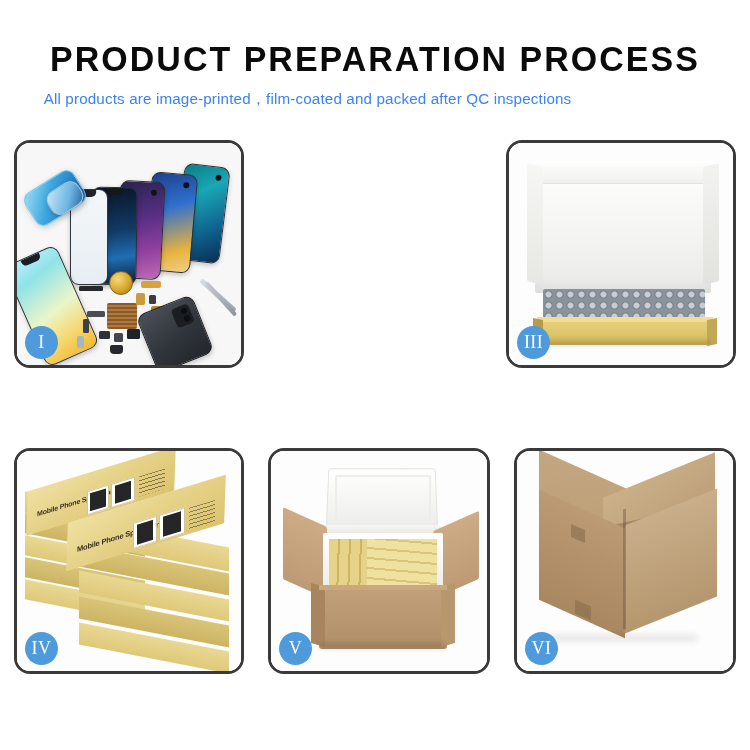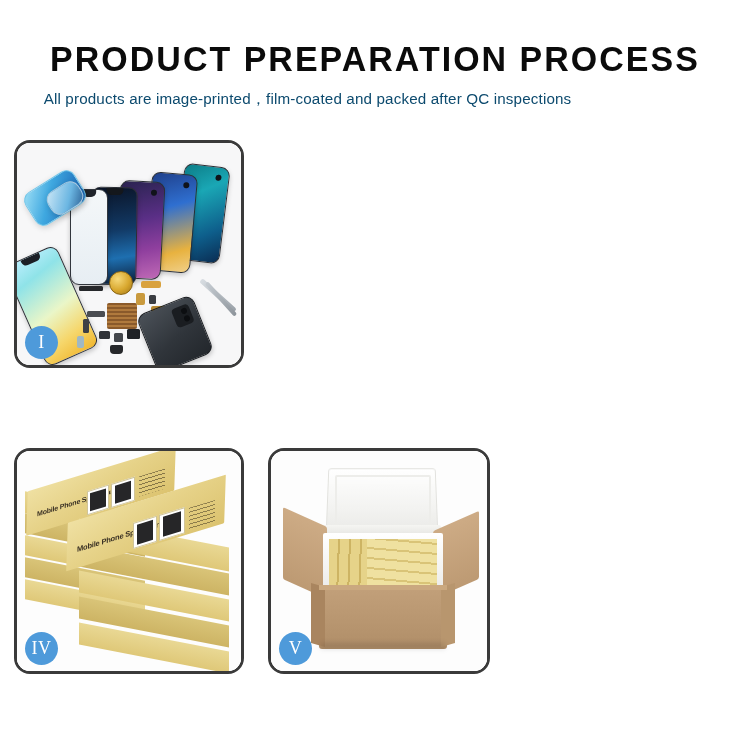--- a/index.html
+++ b/index.html
@@ -38,21 +38,21 @@
     font-stretch: condensed;
     transform: scaleX(0.97);
   }
   #subtitle {
     position: absolute;
     left: 0;
     top: 88px;
     width: 615px;
     font-size: 15.2px;
     font-weight: 400;
-    color: #0c4a6e;
+    color: #3b82f6;
     white-space: nowrap;
     line-height: 22px;
     letter-spacing: 0.15px;
   }
 
   
   #grid {
     position: absolute;
     left: 0;
     top: 0;
@@ -247,20 +247,45 @@
         <div style="position:absolute; right:9px; top:17px; width:6px; height:6px; border-radius:50%; background:#0c0e11;"></div>
       </div>
 
       <div style="position:absolute; left:178px; top:150px; width:46px; height:5px; background:linear-gradient(90deg,#d8dde2,#9aa1a8); transform:rotate(42deg); border-radius:2px;"></div>
       <div style="position:absolute; left:182px; top:154px; width:44px; height:4px; background:linear-gradient(90deg,#c6ccd2,#8d949b); transform:rotate(48deg); border-radius:2px;"></div>
     </div>
     <div class="badge">I</div>
   </div>
 
 
+  <div class="panel" style="left:506px; top:140px; width:230px; height:228px;">
+    <div class="panel-inner">
+      <div class="sc" style="left:0; top:0; right:0; bottom:0; background:#fdfdfd;"></div>
+
+      <div class="whitefoam" style="position:absolute; left:26px; top:18px; width:176px; height:132px; border-radius:2px;
+           box-shadow: inset 0 -6px 12px rgba(0,0,0,.06);"></div>
+      <div style="position:absolute; left:26px; top:18px; width:176px; height:22px;
+           background:linear-gradient(180deg,#ffffff,#f0f0ee); border-bottom:1px solid #e3e3df;"></div>
+      <div style="position:absolute; left:18px; top:22px; width:16px; height:118px;
+           background:linear-gradient(180deg,#f6f6f4,#e7e7e3); transform:skewY(12deg); border-radius:2px;"></div>
+      <div style="position:absolute; left:194px; top:22px; width:16px; height:118px;
+           background:linear-gradient(180deg,#f2f2f0,#e2e2de); transform:skewY(-12deg); border-radius:2px;"></div>
+
+      <div style="position:absolute; left:34px; top:146px; width:162px; height:32px;
+           background: radial-gradient(circle at 50% 50%, rgba(255,255,255,.55) 0 32%, rgba(108,118,128,.55) 46%, rgba(150,158,166,.2) 62%, rgba(255,255,255,0) 70%), #8a929b;
+           background-size: 11px 11px, auto; border-radius:2px;"></div>
+
+      <div class="kraft" style="position:absolute; left:28px; top:176px; width:176px; height:26px; border-radius:0 0 3px 3px;"></div>
+      <div style="position:absolute; left:28px; top:174px; width:176px; height:5px; background:#f0dd92;"></div>
+      <div style="position:absolute; left:24px; top:176px; width:10px; height:26px; background:#b79c4c; transform:skewY(10deg);"></div>
+      <div style="position:absolute; left:198px; top:176px; width:10px; height:26px; background:#c2a757; transform:skewY(-10deg);"></div>
+      <div style="position:absolute; left:30px; top:198px; width:172px; height:5px; background:rgba(0,0,0,.12); filter:blur(2px);"></div>
+    </div>
+    <div class="badge">III</div>
+  </div>
 
   <div class="panel" style="left:14px; top:448px; width:230px; height:226px;">
     <div class="panel-inner">
       <div class="sc" style="left:0; top:0; right:0; bottom:0; background:#fdfdfd;"></div>
 
       <div class="ybox" style="left:8px; top:52px; width:120px; height:130px;">
         <div class="yfront" style="left:0; top:0; width:120px; height:22px; transform:skewY(11deg);"></div>
         <div class="yside" style="left:0; top:22px; width:120px; height:20px; transform:skewY(11deg);"></div>
         <div class="yfront" style="left:0; top:44px; width:120px; height:20px; transform:skewY(11deg);"></div>
         <div class="yside" style="left:0; top:66px; width:120px; height:20px; transform:skewY(11deg);"></div>
@@ -331,14 +356,38 @@
       <div class="card" style="position:absolute; left:48px; top:136px; width:128px; height:62px; border-radius:0 0 3px 3px;"></div>
       <div style="position:absolute; left:40px; top:134px; width:14px; height:60px; background:#a78köh; "></div>
       <div style="position:absolute; left:40px; top:134px; width:14px; height:60px; background:#a9855f; transform:skewY(16deg);"></div>
       <div style="position:absolute; left:170px; top:134px; width:14px; height:60px; background:#b8966e; transform:skewY(-16deg);"></div>
       <div style="position:absolute; left:48px; top:134px; width:128px; height:5px; background:#caa87f;"></div>
       <div style="position:absolute; left:50px; top:192px; width:124px; height:6px; background:rgba(0,0,0,.12); filter:blur(2.5px);"></div>
     </div>
     <div class="badge">V</div>
   </div>
 
+  <div class="panel" style="left:514px; top:448px; width:222px; height:226px;">
+    <div class="panel-inner">
+      <div class="sc" style="left:0; top:0; right:0; bottom:0; background:#fdfdfd;"></div>
+
+      <div class="c-top" style="position:absolute; left:22px; top:28px; width:132px; height:66px;
+           transform: skewY(24deg); "></div>
+      <div class="c-top" style="position:absolute; left:86px; top:24px; width:112px; height:62px;
+           transform: skewY(-22deg); background:linear-gradient(160deg,#cbb089 0%,#bb9d76 100%);"></div>
+
+      <div class="tape" style="position:absolute; left:30px; top:72px; width:150px; height:7px; transform: rotate(-12deg);"></div>
+
+      <div class="c-left" style="position:absolute; left:22px; top:58px; width:86px; height:110px;
+           transform: skewY(24deg);"></div>
+
+      <div class="c-right" style="position:absolute; left:108px; top:56px; width:92px; height:108px;
+           transform: skewY(-22deg);"></div>
+
+      <div style="position:absolute; left:54px; top:76px; width:14px; height:13px; background:rgba(120,95,66,.45); transform:skewY(24deg);"></div>
+      <div style="position:absolute; left:58px; top:152px; width:16px; height:14px; background:rgba(120,95,66,.4); transform:skewY(24deg);"></div>
+      <div style="position:absolute; left:106px; top:58px; width:3px; height:120px; background:rgba(90,70,48,.35); "></div>
+      <div style="position:absolute; left:30px; top:184px; width:150px; height:6px; background:rgba(0,0,0,.1); filter:blur(3px);"></div>
+    </div>
+    <div class="badge">VI</div>
+  </div>
 
 </div>
 
 </body></html>

